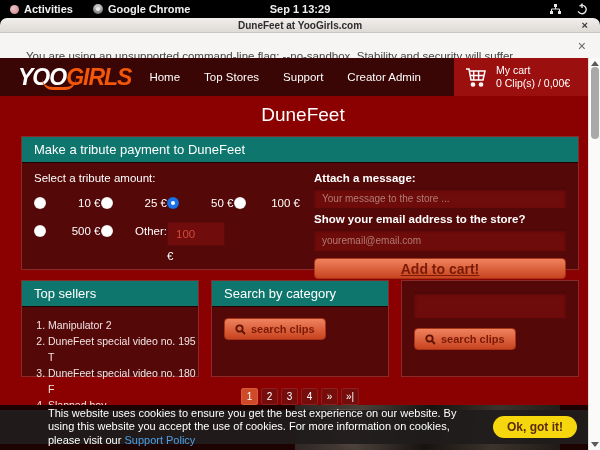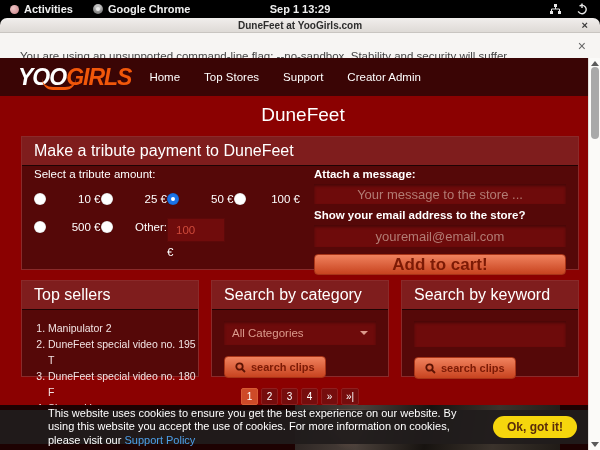--- a/index.html
+++ b/index.html
@@ -26,21 +26,21 @@
   .titlebar { position:absolute; top:18px; left:0; width:600px; height:15px;
     background:linear-gradient(#f1eeec,#dedad6); border-bottom:1px solid #c9c5c1;
     border-radius:7px 7px 0 0; display:flex; align-items:center; justify-content:center; }
   .tb-title { font-size:10px; font-weight:bold; color:#2d2d2d; }
   .tb-close { position:absolute; right:12px; top:1px; font-size:11px; font-weight:bold;
     color:#3a3a3a; cursor:pointer; line-height:13px; }
 
   
   .notif { position:absolute; top:33px; left:0; width:600px; height:25px;
     background:#f7f5f3; display:flex; align-items:center; }
-  .notif-text { font-size:11.5px; color:#454545; padding-left:20px;margin-top:20px; }
+  .notif-text { font-size:11.5px; color:#454545; padding-left:26px;margin-top:20px; }
   .notif-close { margin-left:auto; padding-right:14px; font-size:14px; color:#666; cursor:pointer; }
 
   
   .site { position:absolute; top:58px; left:0; width:600px; height:392px;
     background:#8b0101; overflow:hidden; }
 
   .site-header { position:relative; width:588px; height:38px; background:#3a0505;
     display:flex; align-items:center; }
   .logo { position:relative; font-style:italic; font-weight:900; font-size:23px;
     letter-spacing:-1px; padding-left:18px; line-height:38px; cursor:pointer; }
@@ -51,50 +51,50 @@
   .nav { display:flex; gap:24px; margin-left:18px; }
   .nav-item { color:#fff; font-size:11.5px; cursor:pointer; }
   .cart-box { margin-left:auto; height:38px; width:134px; background:#9c0f0f;
     display:flex; align-items:center; gap:8px; padding-left:10px; cursor:pointer; }
   .cart-texts { display:flex; flex-direction:column; color:#fff; font-size:10.5px; line-height:13px; }
 
   .page-title { text-align:center; color:#fff; font-size:19px; padding:8px 0 8px 6px; }
 
   
   .panel { background:#550808; border:1px solid #8a2a2a; }
-  .panel-header { background:#7f1d1d; border-bottom:1px solid #1f0303; color:#fff;
-    font-size:16px; padding:5px 12px; }
+  .panel-header { background:#0f766e; border-bottom:1px solid #1f0303; color:#fff;
+    font-size:13px; padding:5px 12px; }
 
   .tribute { margin:2px 21px 0 21px; height:134px; }
-  .tribute-body { display:flex; padding:2px 12px 0 12px; }
+  .tribute-body { display:flex; padding:9px 12px 0 12px; }
   .tribute-left { width:50%; }
   .select-label { color:#fff; font-size:11.5px; margin-bottom:10px; }
   .radio-grid { display:grid; grid-template-columns:repeat(4,1fr); row-gap:10px; }
   .radio-cell { display:flex; align-items:center; gap:6px; height:18px; cursor:pointer;justify-content:space-between; }
   .radio { width:12px; height:12px; border-radius:50%; background:#fff; flex:0 0 12px;
     position:relative; box-shadow:inset 0 0 1px rgba(0,0,0,.4); }
   .radio.checked { background:#1a73e8; }
   .radio.checked::after { content:""; position:absolute; left:4px; top:4px; width:4px; height:4px;
     border-radius:50%; background:#fff; }
   .radio-label { color:#fff; font-size:11.5px; }
   .other-cell { display:flex; flex-direction:column; gap:4px; }
   .other-input { width:58px; height:24px; background:#700c0c; border:1px solid #5c0909;
     color:#cf4a3a; font-size:11.5px; padding:0 8px; font-family:"Liberation Sans",sans-serif; }
   .currency { color:#fff; font-size:11.5px; }
 
   .tribute-right { width:50%; padding-left:14px; display:flex; flex-direction:column; }
   .fld-label { color:#fff; font-size:11.5px; font-weight:bold; margin-bottom:4px; }
   .red-input { width:100%; height:20px; background:#6e0b0b; border:none;
-    box-shadow:inset 0 2px 3px rgba(0,0,0,.35); color:#e6b9b0; font-size:13px;
-    padding:0 8px; font-family:"Liberation Sans",sans-serif;text-align:center; }
+    box-shadow:inset 0 2px 3px rgba(0,0,0,.35); color:#e6b9b0; font-size:10px;
+    padding:0 8px; font-family:"Liberation Sans",sans-serif; }
   .red-input::placeholder { color:#b27c74; opacity:1; }
   .btn-orange { background:linear-gradient(#f0825e,#c8431f); border:1px solid #a83418;
     border-radius:4px; color:#7c1a05; font-weight:bold; cursor:pointer;
     font-family:"Liberation Sans",sans-serif; }
-  .add-cart-btn { height:21px; font-size:17px; margin-top:7px; width:100%; }
+  .add-cart-btn { height:21px; font-size:14px; margin-top:7px; width:100%;text-decoration:underline; }
 
   
   .bottom-row { display:flex; gap:12px; margin:10px 21px 0 21px; }
   .bottom-row .panel { flex:1; height:97px; }
   .sellers-list { list-style:decimal; margin:10px 0 0 26px; color:#f2e3e3; font-size:10.5px;
     line-height:16px; }
   .sellers-list li { cursor:pointer; }
   .panel-body { padding:11px 12px 0 12px; }
   .select-box { height:24px; background:#6e0b0b; box-shadow:inset 0 2px 3px rgba(0,0,0,.3);
     display:flex; align-items:center; padding:0 8px; cursor:pointer; margin-bottom:11px; }
@@ -187,20 +187,34 @@
       <div class="logo">
         <span class="l1">YOO</span><span class="l2">GIRLS</span>
         <span class="smile"></span>
       </div>
       <div class="nav">
         <span class="nav-item">Home</span>
         <span class="nav-item">Top Stores</span>
         <span class="nav-item">Support</span>
         <span class="nav-item">Creator Admin</span>
       </div>
+      <div class="cart-box">
+        <span>
+          <svg width="24" height="24" viewBox="0 0 24 24" fill="none" stroke="#fff" stroke-width="1.5">
+            <path d="M2 4h3l2 11h12l2-9H6"></path>
+            <path d="M9.7 6v9M14.6 6v9M6.8 10.5h13"></path>
+            <circle cx="9" cy="19.5" r="1.6" fill="#fff"></circle>
+            <circle cx="17" cy="19.5" r="1.6" fill="#fff"></circle>
+          </svg>
+        </span>
+        <div class="cart-texts">
+          <span>My cart</span>
+          <span>0 Clip(s) / 0,00€</span>
+        </div>
+      </div>
     </div>
 
     <div class="page-title">DuneFeet</div>
 
     <div class="panel tribute">
       <div class="panel-header">Make a tribute payment to DuneFeet</div>
       <div class="tribute-body">
         <div class="tribute-left">
           <div class="select-label">Select a tribute amount:</div>
           <div class="radio-grid">
@@ -253,38 +267,33 @@
           <li>DuneFeet special video no. 195 T</li>
           <li>DuneFeet special video no. 180 F</li>
           <li>Slapped boy</li>
           <li>My scared friend 5</li>
         </ol>
       </div>
 
       <div class="panel">
         <div class="panel-header">Search by category</div>
         <div class="panel-body">
-          <div class="select-box">
-            <span>All Categories</span>
-            <span class="caret-down"></span>
-          </div>
           <button class="btn-orange search-btn">
             <span>
               <svg width="11" height="11" viewBox="0 0 11 11" fill="none" stroke="#5c1203" stroke-width="1.8">
                 <circle cx="4.5" cy="4.5" r="3.2"></circle>
                   <line x1="7" y1="7" x2="10" y2="10"></line>
               </svg>
             </span>
             <span>search clips</span>
           </button>
         </div>
       </div>
 
       <div class="panel">
-        <div class="panel-header">Search by keyword</div>
         <div class="panel-body">
           <input class="red-input keyword-input" style="">
           <button class="btn-orange search-btn">
             <span>
               <svg width="11" height="11" viewBox="0 0 11 11" fill="none" stroke="#5c1203" stroke-width="1.8">
                 <circle cx="4.5" cy="4.5" r="3.2"></circle>
                   <line x1="7" y1="7" x2="10" y2="10"></line>
               </svg>
             </span>
             <span>search clips</span>

